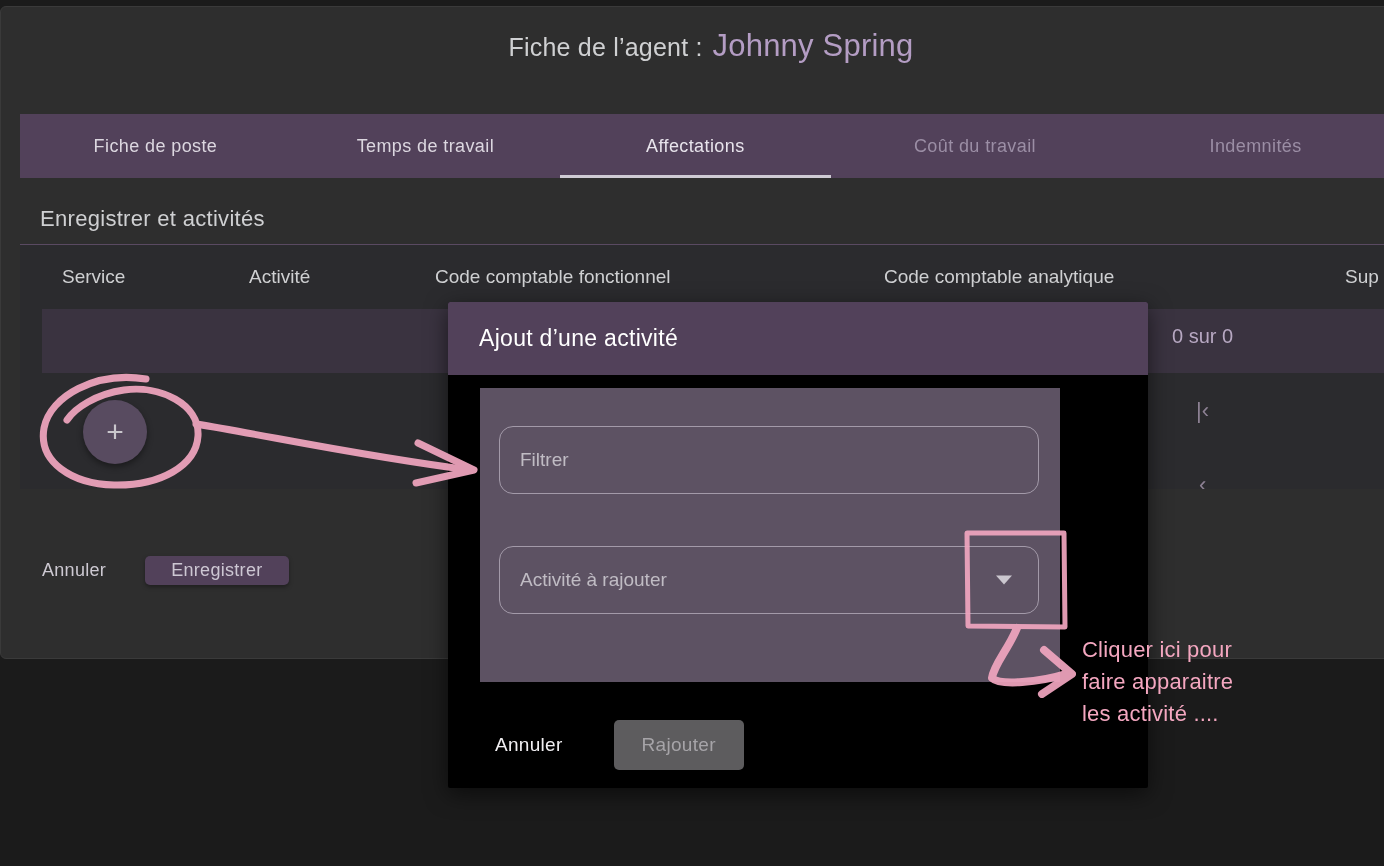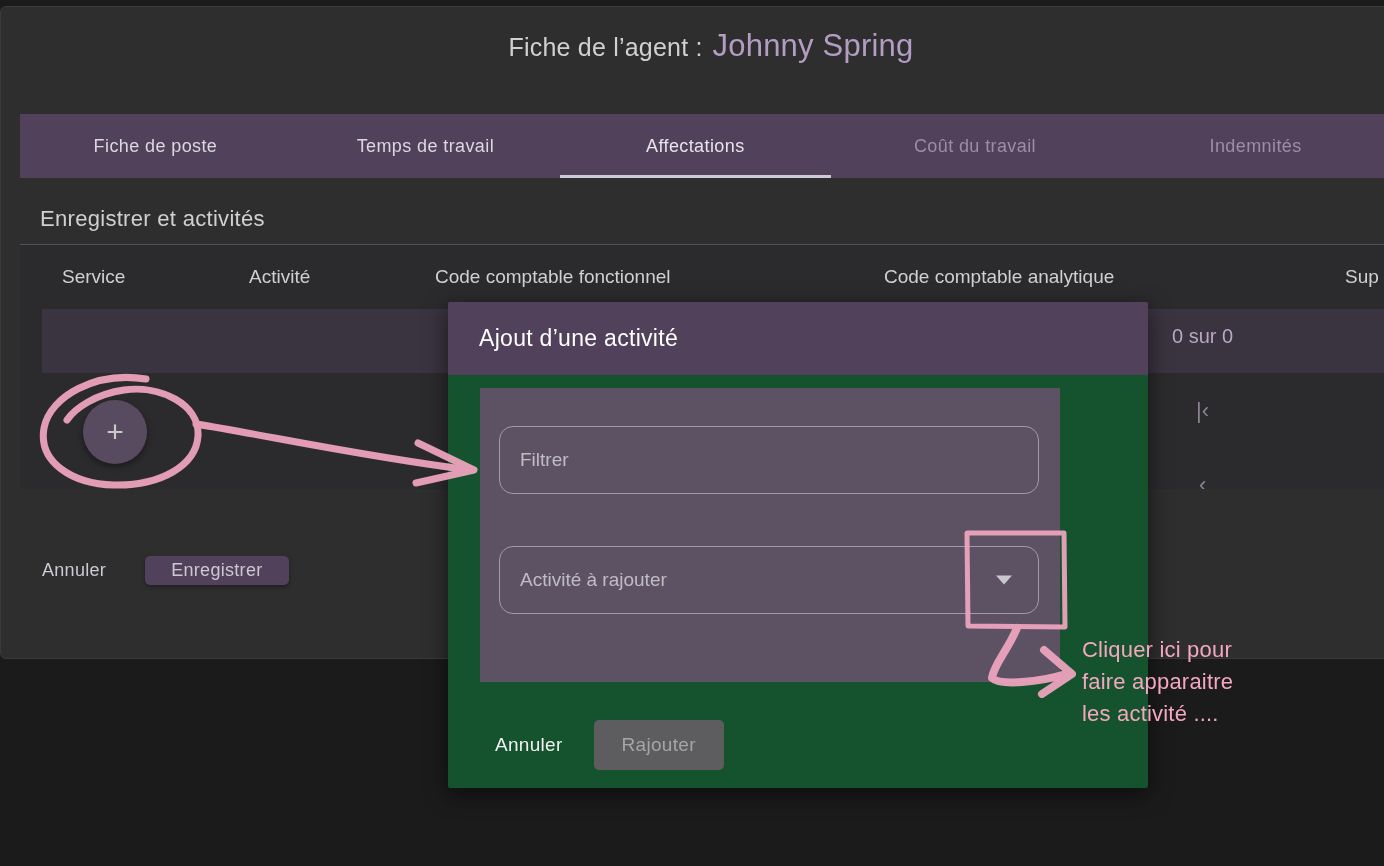--- a/index.html
+++ b/index.html
@@ -223,21 +223,21 @@
     box-shadow: 0 2px 4px rgba(0,0,0,.35);
   }
 
   
   .modal {
     position: absolute;
     left: 448px;
     top: 302px;
     width: 700px;
     height: 486px;
-    background: #14532d;
+    background: #000000;
     box-shadow: 0 6px 22px rgba(0,0,0,.55);
     border-radius: 2px;
     overflow: hidden;
   }
   .modal-header {
     height: 73px;
     background: #52415a;
     display: flex;
     align-items: center;
     padding-left: 31px;
@@ -305,20 +305,21 @@
   .btn-disabled {
     background: #5d5c5e;
     border: none;
     border-radius: 5px;
     color: #a6a4a8;
     font-size: 19px;
     font-family: inherit;
     letter-spacing: .3px;
     padding: 14px 28px;
     cursor: default;
+    margin-left: 20px;
   }
 
   
   .annot-layer {
     position: absolute;
     inset: 0;
     pointer-events: none;
   }
   .annot-note {
     position: absolute;

